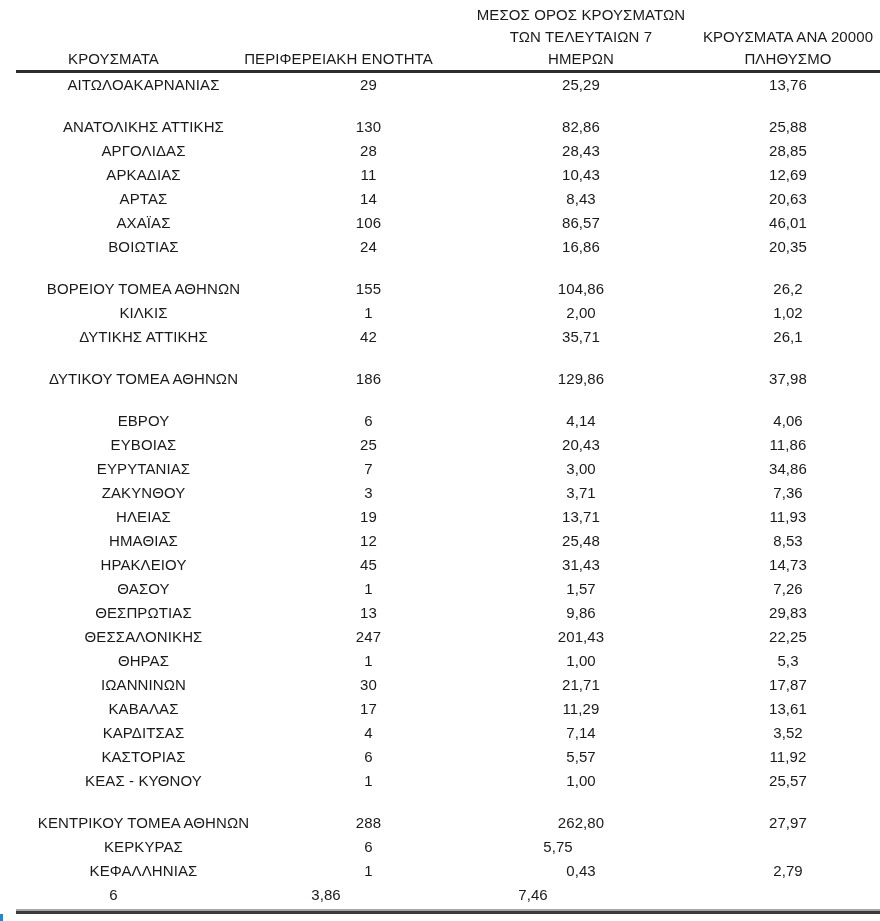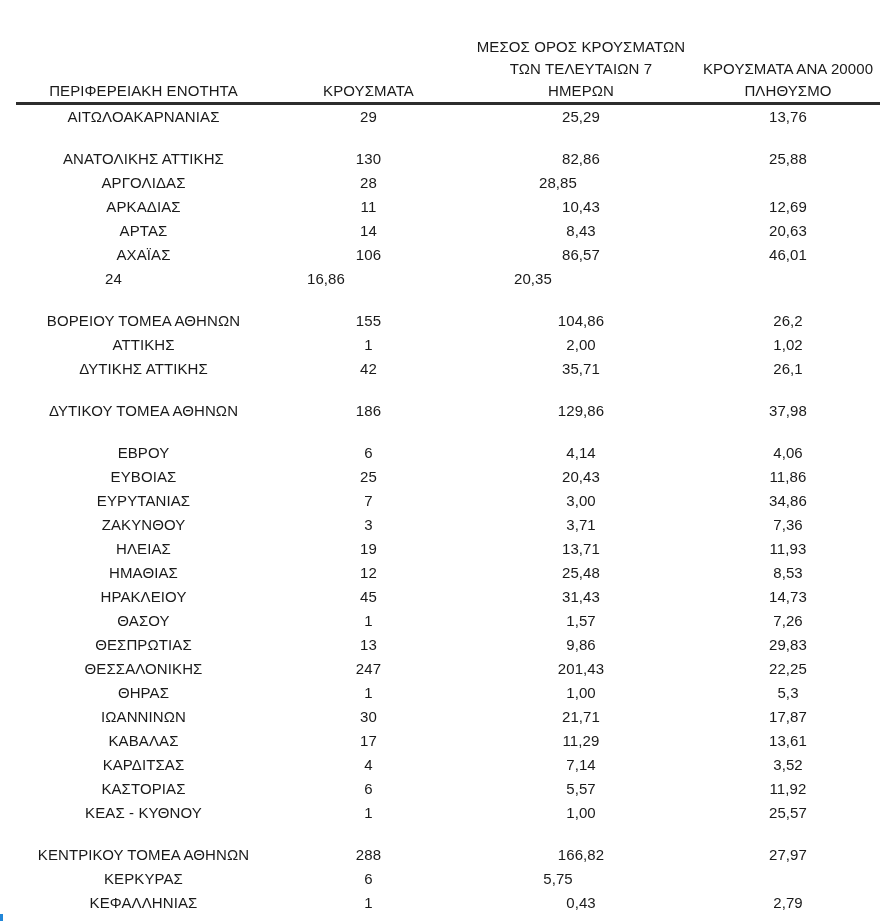--- a/index.html
+++ b/index.html
@@ -20,21 +20,20 @@
   .header-row {
     display: flex;
     padding-top: 4px;
     border-bottom: 3px solid #2d2d2d;
   }
   .hcell {
     display: flex;
     flex-direction: column;
     justify-content: flex-end;
     text-align: center;
-    margin-top: 32px;
   }
   .hline {
     height: 22px;
     line-height: 22px;
     font-size: 15px;
     white-space: nowrap;
     letter-spacing: 0.1px;
   }
   .c1 { width: 255px; }
   .c2 { width: 195px; }
@@ -64,25 +63,25 @@
     left: 0; top: 914px;
     width: 3px; height: 7px;
     background: #2186d8;
   }
 </style>
 </head>
 <body>
 
 <div class="table-wrap">
   <div class="header-row">
+    <div class="hcell c2">
+      <div class="hline">ΚΡΟΥΣΜΑΤΑ</div>
+    </div>
     <div class="hcell c1">
       <div class="hline">ΠΕΡΙΦΕΡΕΙΑΚΗ ΕΝΟΤΗΤΑ</div>
-    </div>
-    <div class="hcell c2">
-      <div class="hline">ΚΡΟΥΣΜΑΤΑ</div>
     </div>
     <div class="hcell c3">
       <div class="hline">ΜΕΣΟΣ ΟΡΟΣ ΚΡΟΥΣΜΑΤΩΝ</div>
       <div class="hline">ΤΩΝ ΤΕΛΕΥΤΑΙΩΝ 7</div>
       <div class="hline">ΗΜΕΡΩΝ</div>
     </div>
     <div class="hcell c4">
       <div class="hline">ΚΡΟΥΣΜΑΤΑ ΑΝΑ 20000</div>
       <div class="hline">ΠΛΗΘΥΣΜΟ</div>
     </div>
@@ -97,20 +96,21 @@
       <div class="spacer"></div>
       <div class="row">
         <div class="cell c1">ΑΝΑΤΟΛΙΚΗΣ ΑΤΤΙΚΗΣ</div>
         <div class="cell c2">130</div>
         <div class="cell c3">82,86</div>
         <div class="cell c4">25,88</div>
       </div>
       <div class="row">
         <div class="cell c1">ΑΡΓΟΛΙΔΑΣ</div>
         <div class="cell c2">28</div>
+        <div class="cell c3">28,43</div>
         <div class="cell c4">28,85</div>
       </div>
       <div class="row">
         <div class="cell c1">ΑΡΚΑΔΙΑΣ</div>
         <div class="cell c2">11</div>
         <div class="cell c3">10,43</div>
         <div class="cell c4">12,69</div>
       </div>
       <div class="row">
         <div class="cell c1">ΑΡΤΑΣ</div>
@@ -118,33 +118,34 @@
         <div class="cell c3">8,43</div>
         <div class="cell c4">20,63</div>
       </div>
       <div class="row">
         <div class="cell c1">ΑΧΑΪΑΣ</div>
         <div class="cell c2">106</div>
         <div class="cell c3">86,57</div>
         <div class="cell c4">46,01</div>
       </div>
       <div class="row">
+        <div class="cell c1">ΒΟΙΩΤΙΑΣ</div>
         <div class="cell c2">24</div>
         <div class="cell c3">16,86</div>
         <div class="cell c4">20,35</div>
       </div>
       <div class="spacer"></div>
       <div class="row">
         <div class="cell c1">ΒΟΡΕΙΟΥ ΤΟΜΕΑ ΑΘΗΝΩΝ</div>
         <div class="cell c2">155</div>
         <div class="cell c3">104,86</div>
         <div class="cell c4">26,2</div>
       </div>
       <div class="row">
-        <div class="cell c1">ΑΤΤΙΚΗΣ</div>
+        <div class="cell c1">ΚΙΛΚΙΣ</div>
         <div class="cell c2">1</div>
         <div class="cell c3">2,00</div>
         <div class="cell c4">1,02</div>
       </div>
       <div class="row">
         <div class="cell c1">ΔΥΤΙΚΗΣ ΑΤΤΙΚΗΣ</div>
         <div class="cell c2">42</div>
         <div class="cell c3">35,71</div>
         <div class="cell c4">26,1</div>
       </div>
@@ -249,21 +250,21 @@
       <div class="row">
         <div class="cell c1">ΚΕΑΣ - ΚΥΘΝΟΥ</div>
         <div class="cell c2">1</div>
         <div class="cell c3">1,00</div>
         <div class="cell c4">25,57</div>
       </div>
       <div class="spacer"></div>
       <div class="row">
         <div class="cell c1">ΚΕΝΤΡΙΚΟΥ ΤΟΜΕΑ ΑΘΗΝΩΝ</div>
         <div class="cell c2">288</div>
-        <div class="cell c3">166,82</div>
+        <div class="cell c3">262,80</div>
         <div class="cell c4">27,97</div>
       </div>
       <div class="row">
         <div class="cell c1">ΚΕΡΚΥΡΑΣ</div>
         <div class="cell c2">6</div>
         <div class="cell c4">5,75</div>
       </div>
       <div class="row">
         <div class="cell c1">ΚΕΦΑΛΛΗΝΙΑΣ</div>
         <div class="cell c2">1</div>

